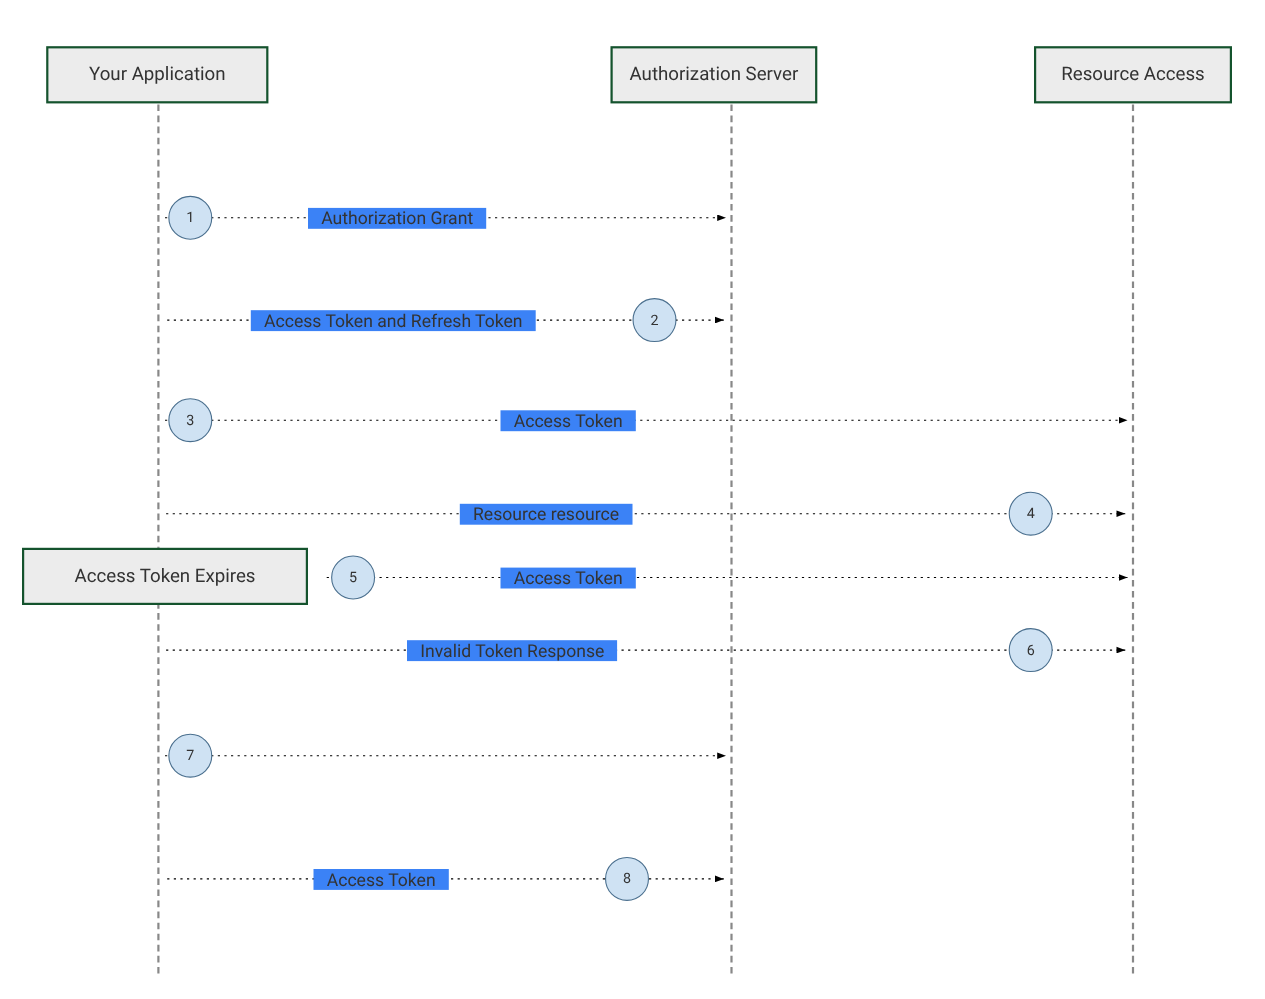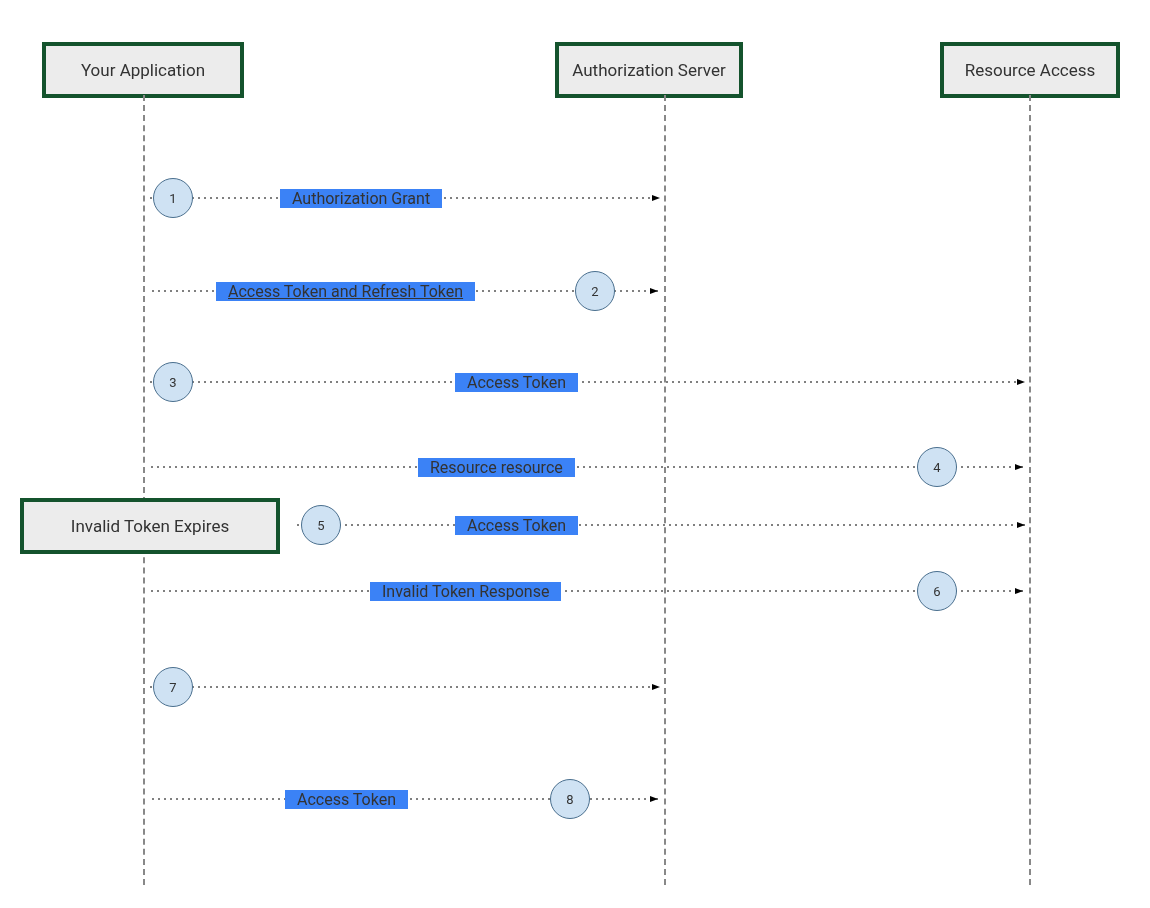--- a/index.html
+++ b/index.html
@@ -11,21 +11,21 @@
     color: #333;
   }
   .canvas {
     position: relative;
     width: 1150px;
     height: 908px;
   }
   .participant {
     position: absolute;
     background: #ececec;
-    border: 4px solid #14532d;
+    border: 2px solid #14532d;
     text-align: center;
     padding: 14px 10px;
     box-sizing: border-box;
     font-size: 17px;
   }
   .lifeline {
     position: absolute;
     border-left: 2px dashed #888;
     top: 95px;
     height: 790px;
@@ -108,40 +108,40 @@
   <div class="badge" style="left:153px; top:178px;">
     <span>1</span>
   </div>
   <div class="msg-label" style="left:280px; top:189px; padding:0 12px;">
     <span>Authorization Grant</span>
   </div>
 
   <div class="badge" style="left:575px; top:271px;">
     <span>2</span>
   </div>
-  <div class="msg-label" style="left:216px; top:282px; padding:0 12px;text-decoration:underline;">
+  <div class="msg-label" style="left:228px; top:282px; padding:0 12px;">
     <span>Access Token and Refresh Token</span>
   </div>
 
   <div class="badge" style="left:153px; top:362px;">
     <span>3</span>
   </div>
   <div class="msg-label" style="left:455px; top:373px; padding:0 12px;">
     <span>Access Token</span>
   </div>
 
   <div class="badge" style="left:917px; top:447px;">
     <span>4</span>
   </div>
   <div class="msg-label" style="left:418px; top:458px; padding:0 12px;">
     <span>Resource resource</span>
   </div>
 
   <div class="participant" style="left:20px; top:498px; width:260px;">
-    <span>Invalid Token Expires</span>
+    <span>Access Token Expires</span>
   </div>
 
   <div class="badge" style="left:301px; top:505px;">
     <span>5</span>
   </div>
   <div class="msg-label" style="left:455px; top:516px; padding:0 12px;">
     <span>Access Token</span>
   </div>
 
   <div class="badge" style="left:917px; top:571px;">

